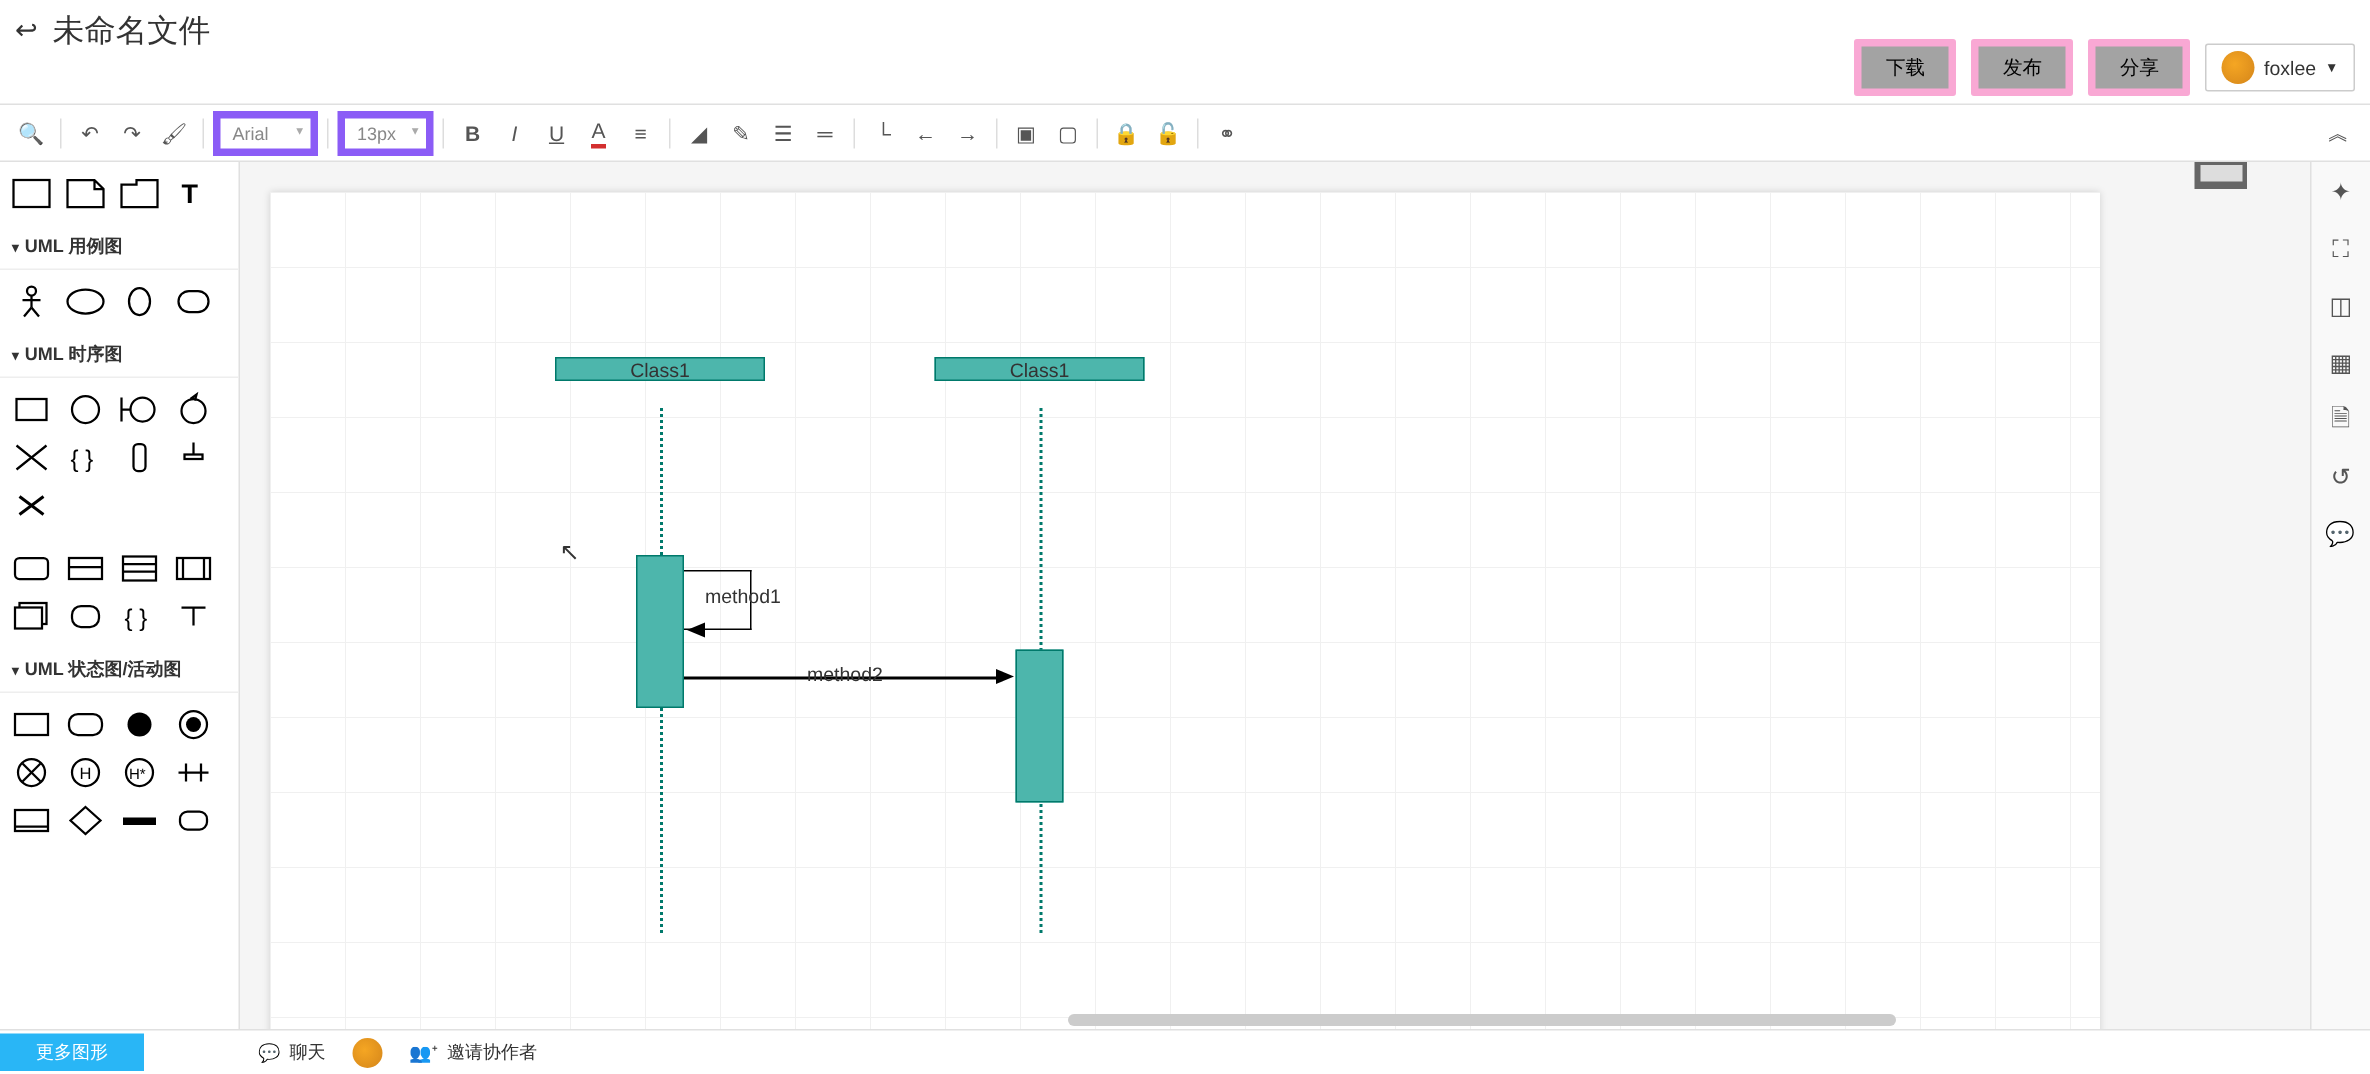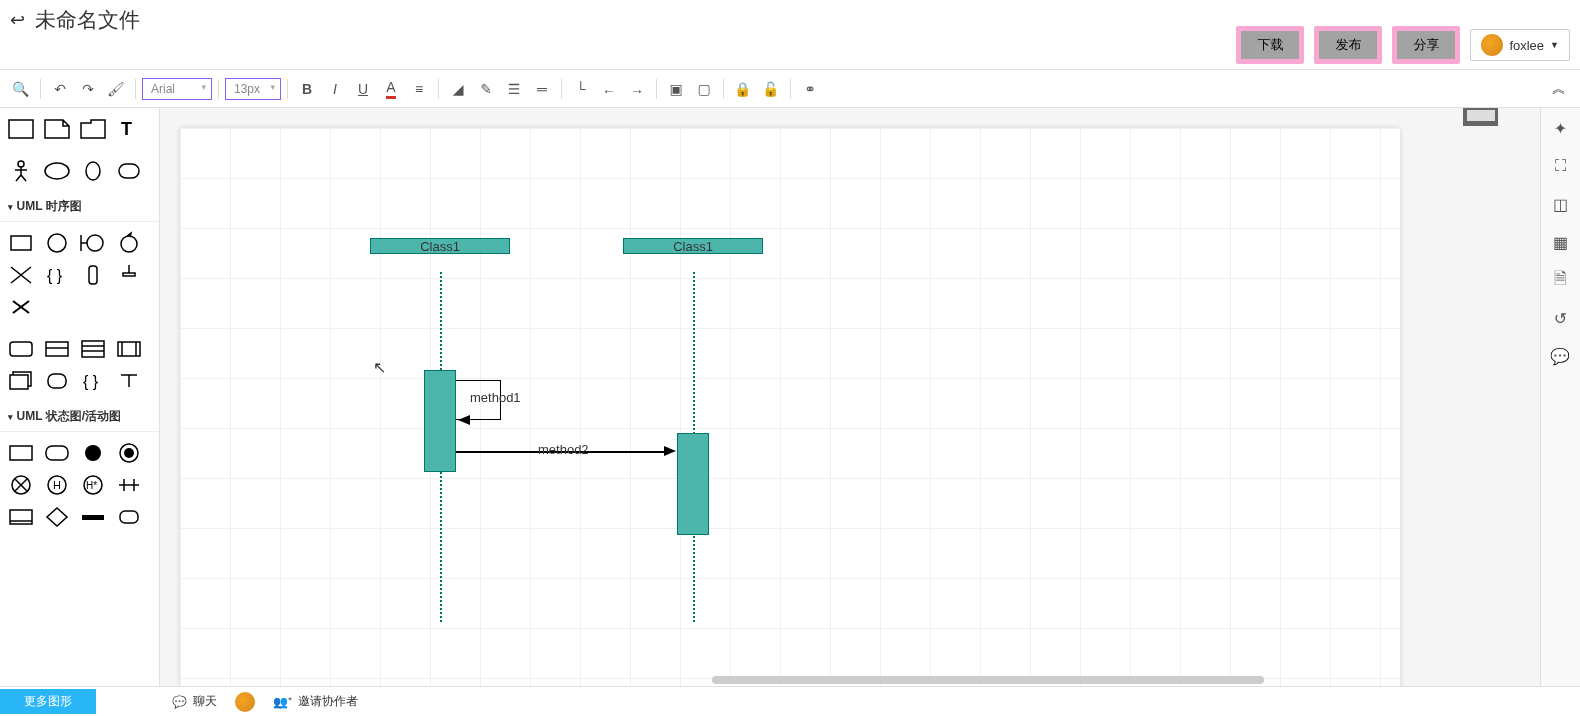--- a/index.html
+++ b/index.html
@@ -17,21 +17,21 @@
 .header-right { display: flex; align-items: center; gap: 10px; padding-top: 20px; }
 .hdr-btn { border: 5px solid #f9a8d4; background: #a3a3a3; padding: 5px 16px; font-size: 13px; cursor: pointer; border-radius: 2px; }
 .user-box { display: flex; align-items: center; gap: 6px; border: 1px solid #ccc; padding: 4px 10px; cursor: pointer; border-radius: 2px; }
 .avatar { width: 22px; height: 22px; background: radial-gradient(circle at 40% 40%, #f5a623, #d4851a); border-radius: 50%; }
 .caret { font-size: 9px; }
 
 
 .toolbar { height: 38px; border-bottom: 1px solid #e0e0e0; display: flex; align-items: center; padding: 0 8px; gap: 2px; }
 .tb-btn { width: 26px; height: 26px; display: flex; align-items: center; justify-content: center; cursor: pointer; color: #555; font-size: 14px; }
 .tb-sep { width: 1px; height: 20px; background: #ddd; margin: 0 4px; }
-.tb-select { border: 1px solid #8b5cf6; background: #fff; padding: 3px 20px 3px 8px; font-size: 12px; color: #888; position: relative; min-width: 70px; }
+.tb-select { border: 5px solid #8b5cf6; background: #fff; padding: 3px 20px 3px 8px; font-size: 12px; color: #888; position: relative; min-width: 70px; }
 .tb-select::after { content: "▾"; position: absolute; right: 5px; font-size: 9px; color: #aaa; }
 .tb-collapse { margin-left: auto; }
 
 
 .main { display: flex; height: calc(100% - 70px - 38px - 30px); }
 
 
 .sidebar { width: 160px; border-right: 1px solid #e0e0e0; overflow-y: auto; background: #fff; }
 .sb-section-hdr { padding: 6px 8px; font-size: 12px; font-weight: bold; cursor: pointer; display: flex; align-items: center; gap: 4px; border-bottom: 1px solid #eee; }
 .sb-section-hdr::before { content: "▾"; font-size: 9px; }
@@ -165,20 +165,21 @@
             <path d="M2 6 h10 v-3 h14 v18 h-24 z" fill="none" stroke="#000" stroke-width="1.5"></path>
           </svg>
         </div>
       <div class="shape-cell">
           <svg viewBox="0 0 28 24">
             <text x="6" y="18" font-size="18" font-weight="bold">T</text>
           </svg>
         </div>
     </div>
 
+    <div class="sb-section-hdr">UML 用例图</div>
     <div class="sb-shapes">
       <div class="shape-cell">
           <svg viewBox="0 0 28 24">
             <circle cx="14" cy="5" r="3" fill="none" stroke="#000" stroke-width="1.5"></circle>
             <line x1="14" y1="8" x2="14" y2="16" stroke="#000" stroke-width="1.5"></line>
             <line x1="8" y1="11" x2="20" y2="11" stroke="#000" stroke-width="1.5"></line>
             <line x1="14" y1="16" x2="9" y2="22" stroke="#000" stroke-width="1.5"></line>
             <line x1="14" y1="16" x2="19" y2="22" stroke="#000" stroke-width="1.5"></line>
           </svg>
         </div>

